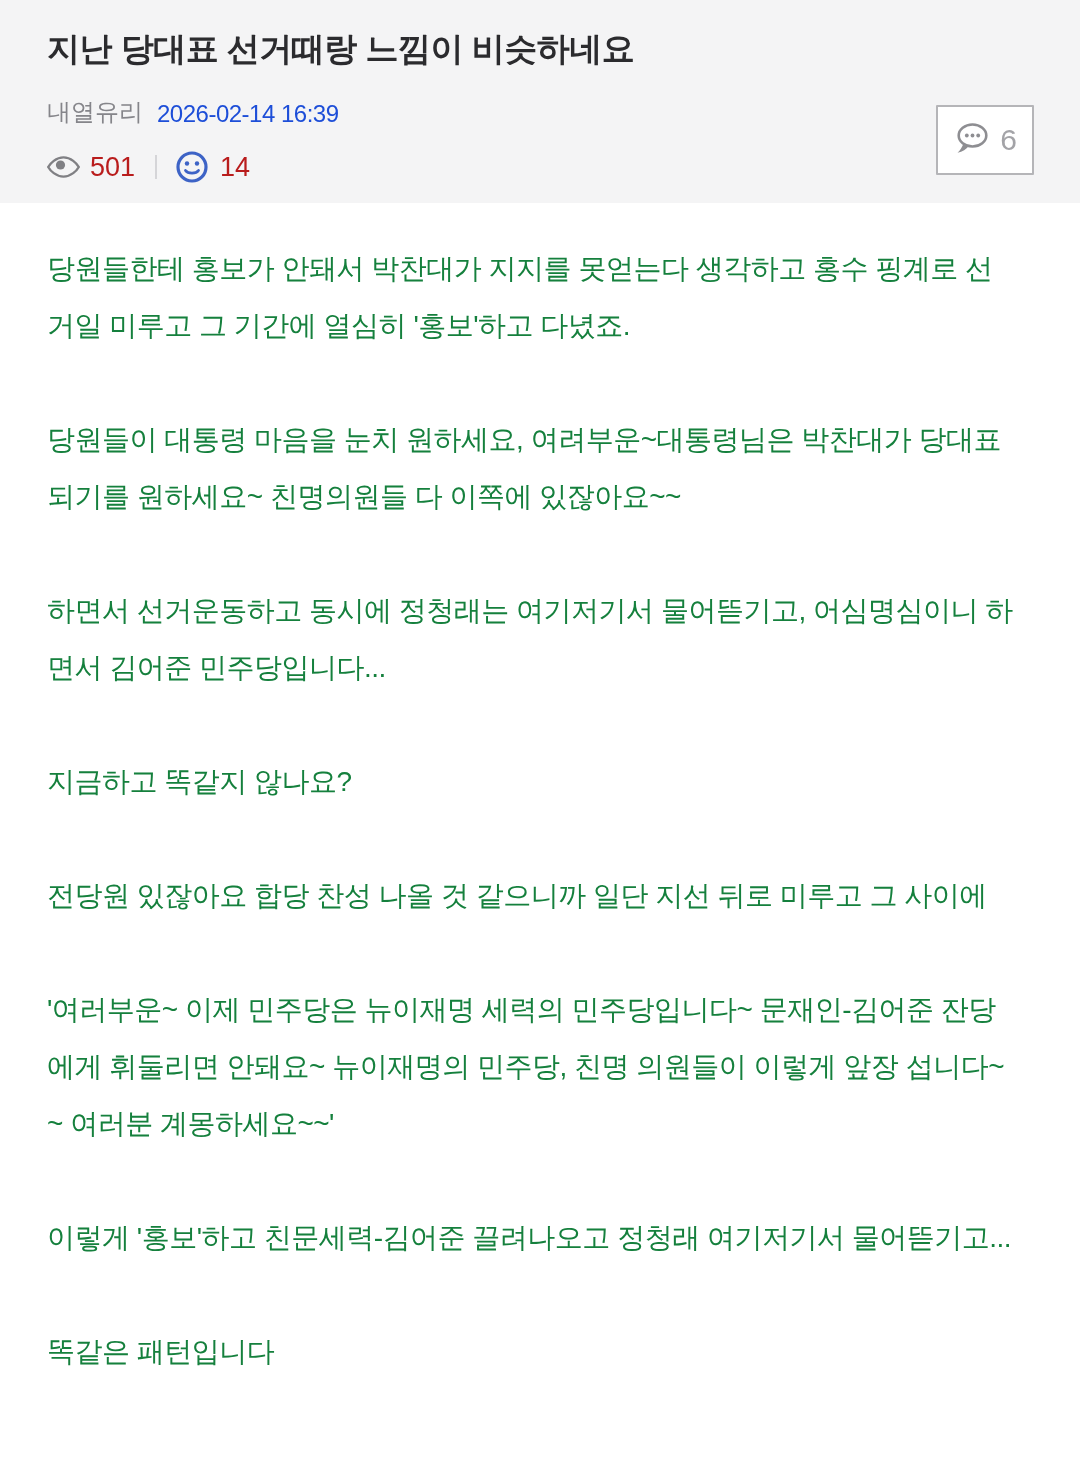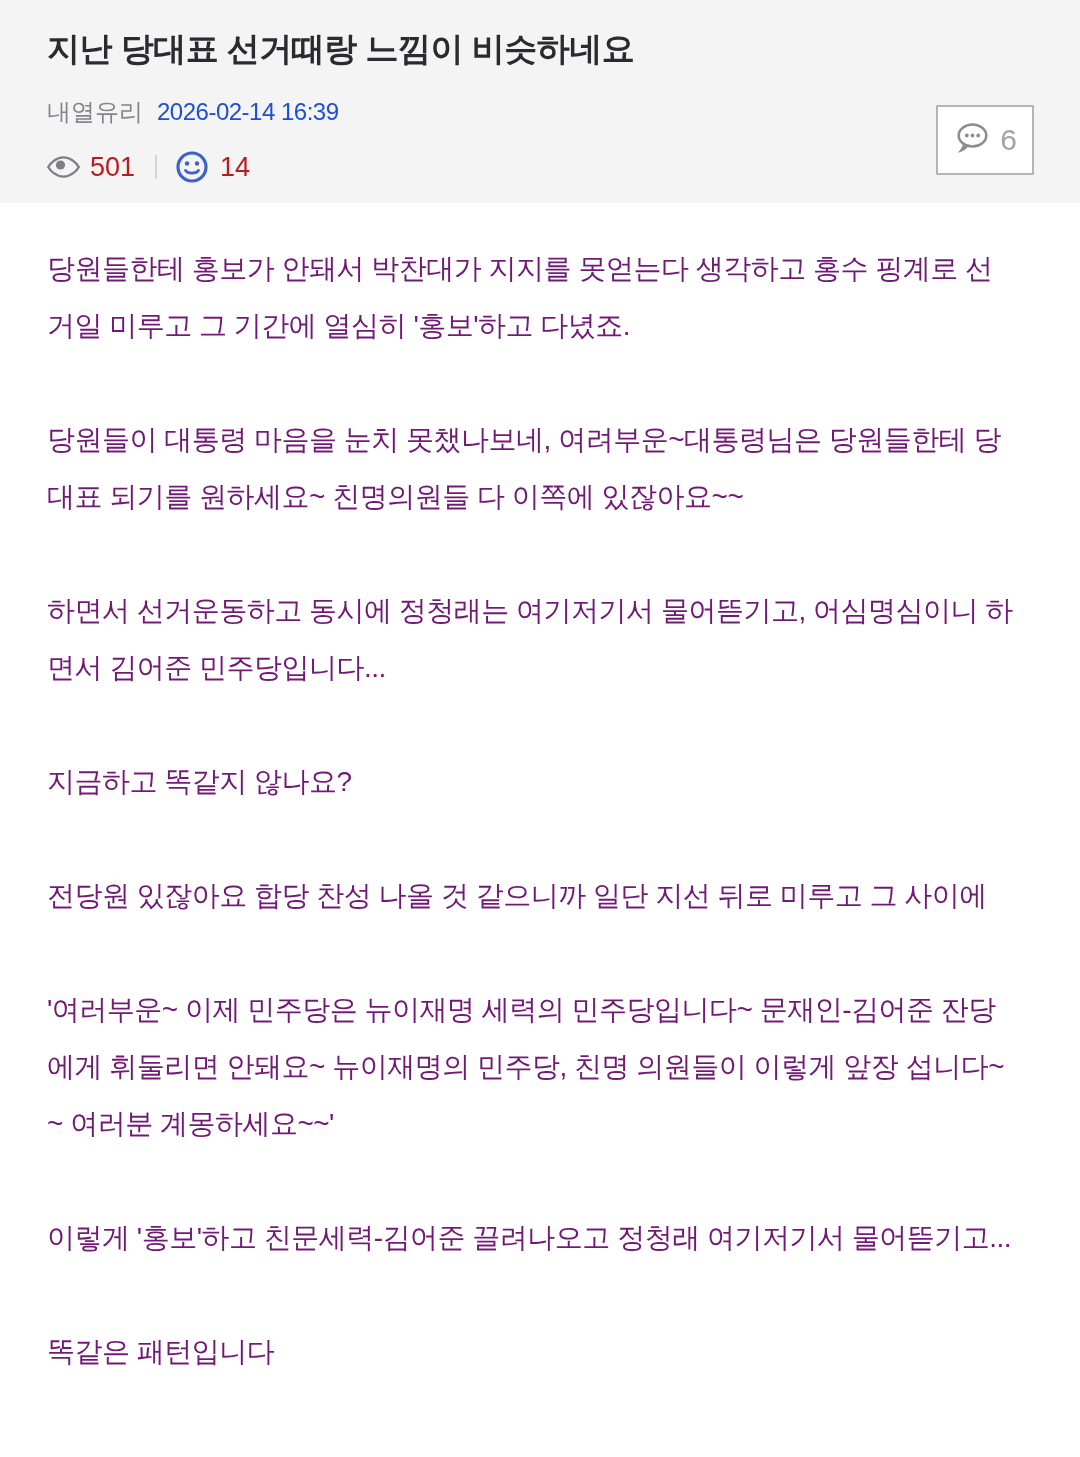--- a/index.html
+++ b/index.html
@@ -22,21 +22,21 @@
     padding-top: 28px;
     font-size: 33px;
     font-weight: 700;
     color: #2b2b2e;
     letter-spacing: -0.5px;
     line-height: 42px;
   }
   .meta-row {
     margin-top: 26px;
     display: flex;
-    align-items: center;
+    align-items: flex-end;
     gap: 14px;
     font-size: 24px;
   }
   .author { color: #85858a; cursor: pointer; }
   .post-date { color: #1d4ed8; letter-spacing: -0.5px; }
   .stats-row {
     margin-top: 22px;
     display: flex;
     align-items: center;
     font-size: 27px;
@@ -72,21 +72,21 @@
     color: #a3a3a7;
     font-family: "Liberation Sans", "DejaVu Sans", sans-serif;
   }
   .body-area {
     background: #ffffff;
     padding: 37px 47px 0 47px;
   }
   .body-area p {
     font-size: 28px;
     line-height: 57px;
-    color: #701a75;
+    color: #15803d;
     letter-spacing: -0.5px;
     word-break: break-all;
     margin: 0 15px 57px 0;
   }
   .body-area p:last-child { margin-bottom: 0; }
 </style>
 </head>
 <body>
 
 <div class="header">
@@ -129,21 +129,21 @@
         <circle cx="25.2" cy="13.5" r="1.9" fill="#8e8e92"></circle>
       </svg>
     </span>
     <span class="comment-count">6</span>
   </button>
 </div>
 
 <div class="body-area">
   <div>
       <p>당원들한테 홍보가 안돼서 박찬대가 지지를 못얻는다 생각하고 홍수 핑계로 선거일 미루고 그 기간에 열심히 '홍보'하고 다녔죠.</p>
-      <p>당원들이 대통령 마음을 눈치 못챘나보네, 여려부운~대통령님은 당원들한테 당대표 되기를 원하세요~ 친명의원들 다 이쪽에 있잖아요~~</p>
+      <p>당원들이 대통령 마음을 눈치 원하세요, 여려부운~대통령님은 박찬대가 당대표 되기를 원하세요~ 친명의원들 다 이쪽에 있잖아요~~</p>
       <p>하면서 선거운동하고 동시에 정청래는 여기저기서 물어뜯기고, 어심명심이니 하면서 김어준 민주당입니다...</p>
       <p>지금하고 똑같지 않나요?</p>
       <p>전당원 있잖아요 합당 찬성 나올 것 같으니까 일단 지선 뒤로 미루고 그 사이에</p>
       <p>'여러부운~ 이제 민주당은 뉴이재명 세력의 민주당입니다~ 문재인-김어준 잔당에게 휘둘리면 안돼요~ 뉴이재명의 민주당, 친명 의원들이 이렇게 앞장 섭니다~~ 여러분 계몽하세요~~'</p>
       <p>이렇게 '홍보'하고 친문세력-김어준 끌려나오고 정청래 여기저기서 물어뜯기고...</p>
       <p>똑같은 패턴입니다</p>
     </div>
 </div>
 
 </body></html>

